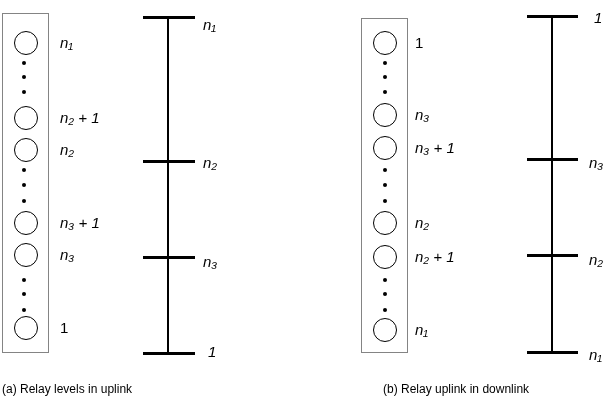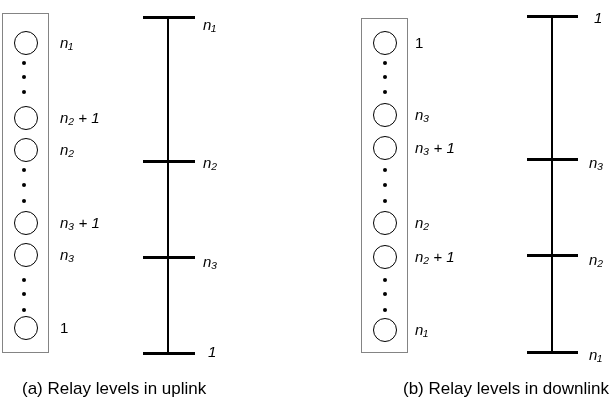--- a/index.html
+++ b/index.html
@@ -11,21 +11,21 @@
   .circle { position:absolute; width:24px; height:24px; border:1.4px solid #000;
             border-radius:50%; box-sizing:border-box; background:#fff; }
   .dot    { position:absolute; width:4px; height:4px; background:#000; border-radius:50%; }
   .vline  { position:absolute; width:2px; background:#000; }
   .tick   { position:absolute; height:3px; background:#000; }
   .clabel, .alabel {
     position:absolute; font-size:15px; font-style:italic;
     height:20px; line-height:20px; white-space:nowrap;
   }
   .upright { font-style:normal; }
-  .caption { position:absolute; font-size:17px; line-height:20px; white-space:nowrap;margin-left:20px; }
+  .caption { position:absolute; font-size:12px; line-height:20px; white-space:nowrap; }
 </style>
 </head>
 <body>
 
 <div class="canvas">
 
   <div>
 
     <div class="box" style="left:2px; top:13px; width:47px; height:340px;"></div>
 
@@ -111,16 +111,16 @@
     <div class="tick" style="left:527px; top:15px;  width:51px;"></div>
     <div class="tick" style="left:527px; top:158px; width:51px;"></div>
     <div class="tick" style="left:527px; top:254px; width:51px;"></div>
     <div class="tick" style="left:527px; top:351px; width:51px;"></div>
 
     <div class="alabel" style="left:594px; top:8px;">1</div>
     <div class="alabel" style="left:589px; top:153px;">n₃</div>
     <div class="alabel" style="left:589px; top:250px;">n₂</div>
     <div class="alabel" style="left:589px; top:345px;">n₁</div>
 
-    <div class="caption" style="left:383px; top:379px;">(b) Relay levels in downlink</div>
+    <div class="caption" style="left:383px; top:379px;">(b) Relay uplink in downlink</div>
   </div>
 
 </div>
 
 </body></html>

